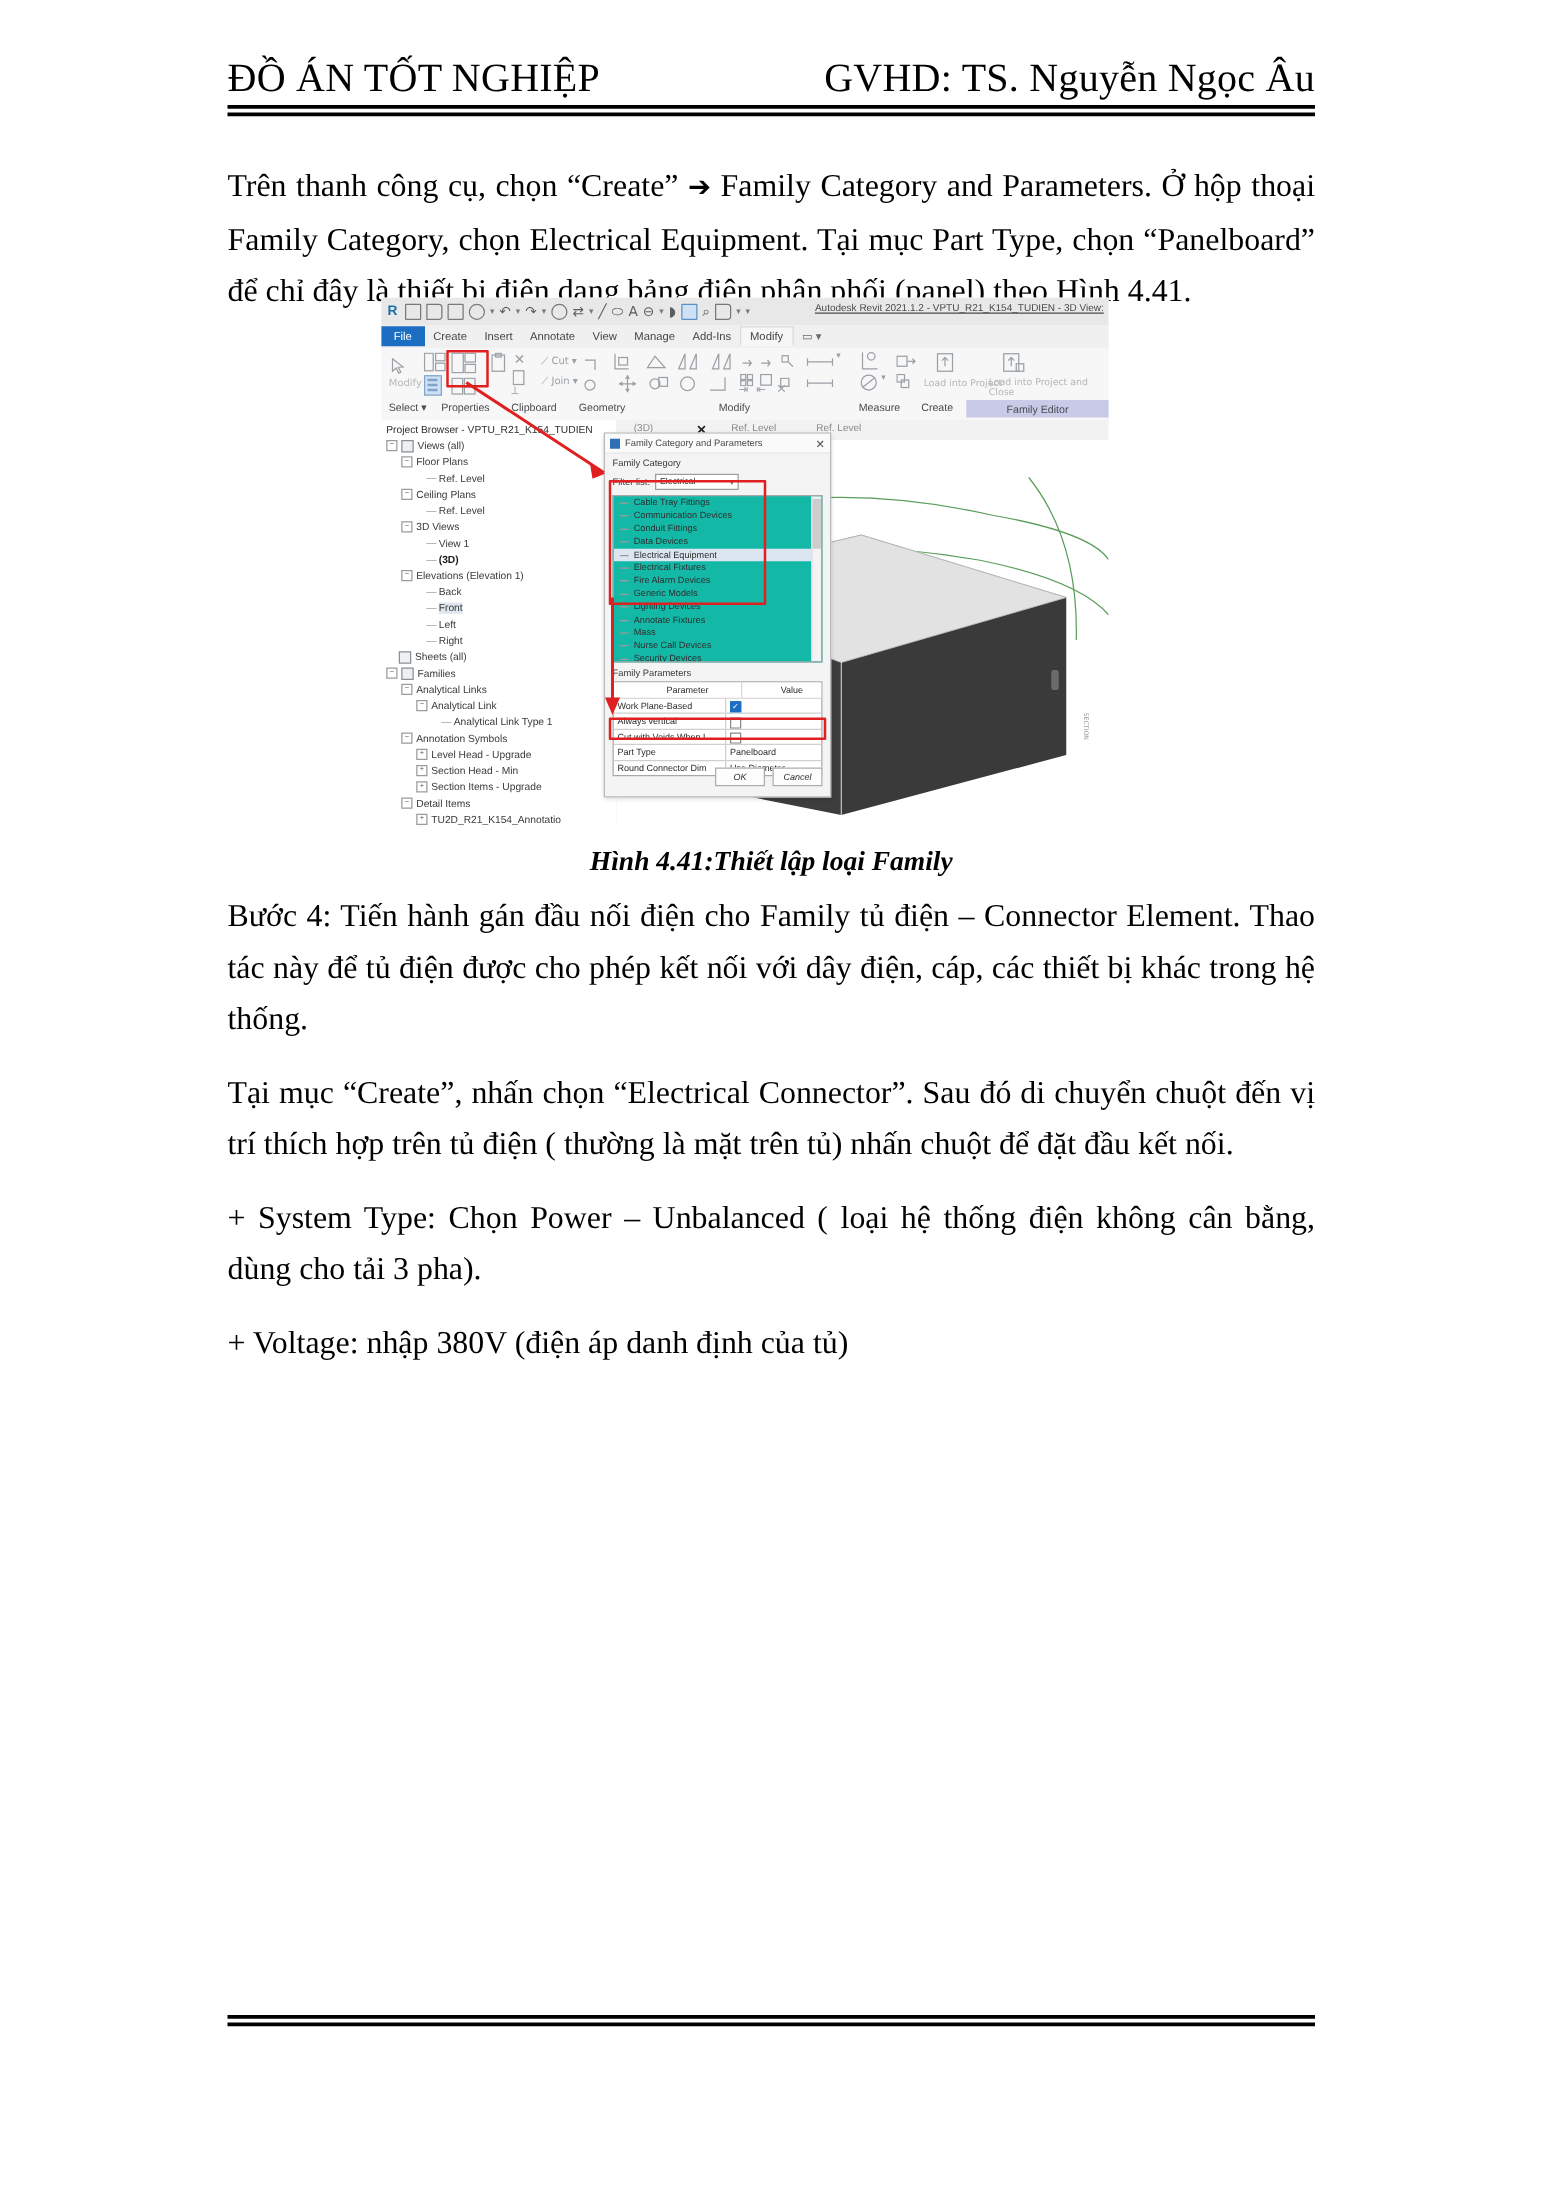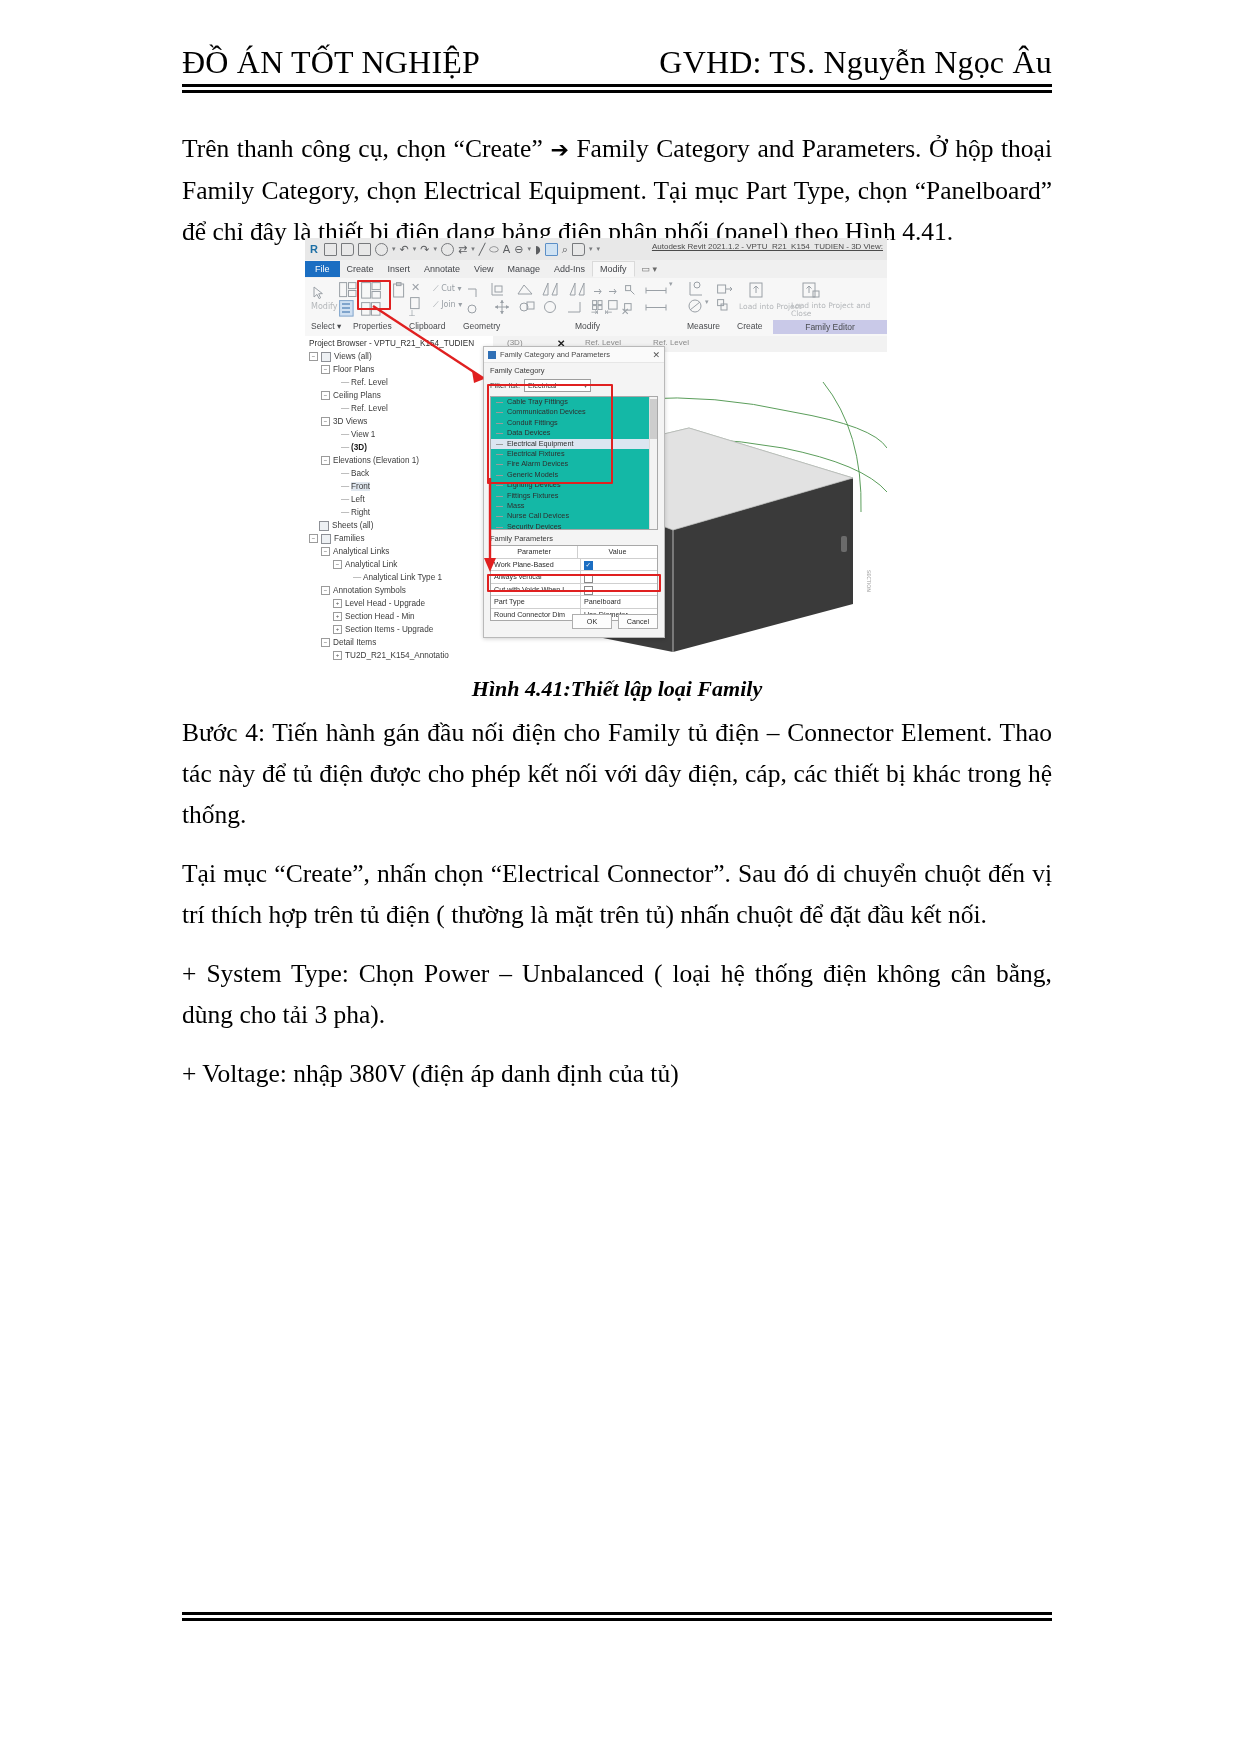--- a/index.html
+++ b/index.html
@@ -222,25 +222,25 @@
   }
   .catlist .vthumb { position:absolute; right:0; top:2px; width:7px; height:40px; background:#cdcdcd; }
 
   .fp-label { padding: 4px 6px 2px 6px; font-size:7.5px; }
   .ftable { margin:0 6px; border:1px solid #a8a8a8; background:#fff; }
   .ftr { display:flex; height:11.5px; border-bottom:1px solid #cfcfcf; }
   .ftr:last-child { border-bottom:none; }
   .ftc { font-size:7.2px; line-height:11.5px; padding-left:3px; color:#2b2b2b; white-space:nowrap; overflow:hidden;}
   .ftc.c1 { width:86px; border-right:1px solid #cfcfcf; }
   .ftc.c2 { flex:1; }
-  .ftr.head .ftc { text-align:center; background:#fff; padding-left:0; }
+  .ftr.head .ftc { text-align:center; background:#fff; padding-left:16px; }
   .ckb { display:inline-block; width:7px; height:7px; border:1px solid #8a8a8a; background:#fff; vertical-align:middle; margin-top:2px;}
   .ckb.on { background:#1b6ec2; border-color:#1b6ec2; position:relative; }
   .ckb.on:after { content:"✓"; position:absolute; left:0.5px; top:-2.5px; font-size:6.5px; color:#fff; font-family:"DejaVu Sans",sans-serif;}
-  .dlg-buttons { position:absolute; bottom:8px; right:6px; display:flex; gap:6px; }
+  .dlg-buttons { position:absolute; bottom:8px; right:6px; display:flex; gap:6px;font-style:italic; }
   .dbtn {
     width:38px; height:13px; background:#fdfdfd; border:1px solid #adadad;
     font-size:7.2px; color:#2b2b2b; display:flex; align-items:center; justify-content:center;
   }
 
   
   .fig-caption {
     position:absolute;
     left: 182px;
     top: 676px;
@@ -635,21 +635,21 @@
         <div class="catlist">
           <div class="cat-item">Cable Tray Fittings</div>
           <div class="cat-item">Communication Devices</div>
           <div class="cat-item">Conduit Fittings</div>
           <div class="cat-item">Data Devices</div>
           <div class="cat-item sel">Electrical Equipment</div>
           <div class="cat-item">Electrical Fixtures</div>
           <div class="cat-item">Fire Alarm Devices</div>
           <div class="cat-item">Generic Models</div>
           <div class="cat-item">Lighting Devices</div>
-          <div class="cat-item">Fittings Fixtures</div>
+          <div class="cat-item">Annotate Fixtures</div>
           <div class="cat-item">Mass</div>
           <div class="cat-item">Nurse Call Devices</div>
           <div class="cat-item">Security Devices</div>
 
           <div class="vscroll">
               <div class="vthumb"></div>
             </div>
         </div>
 
         <div class="fp-label">Family Parameters</div>

